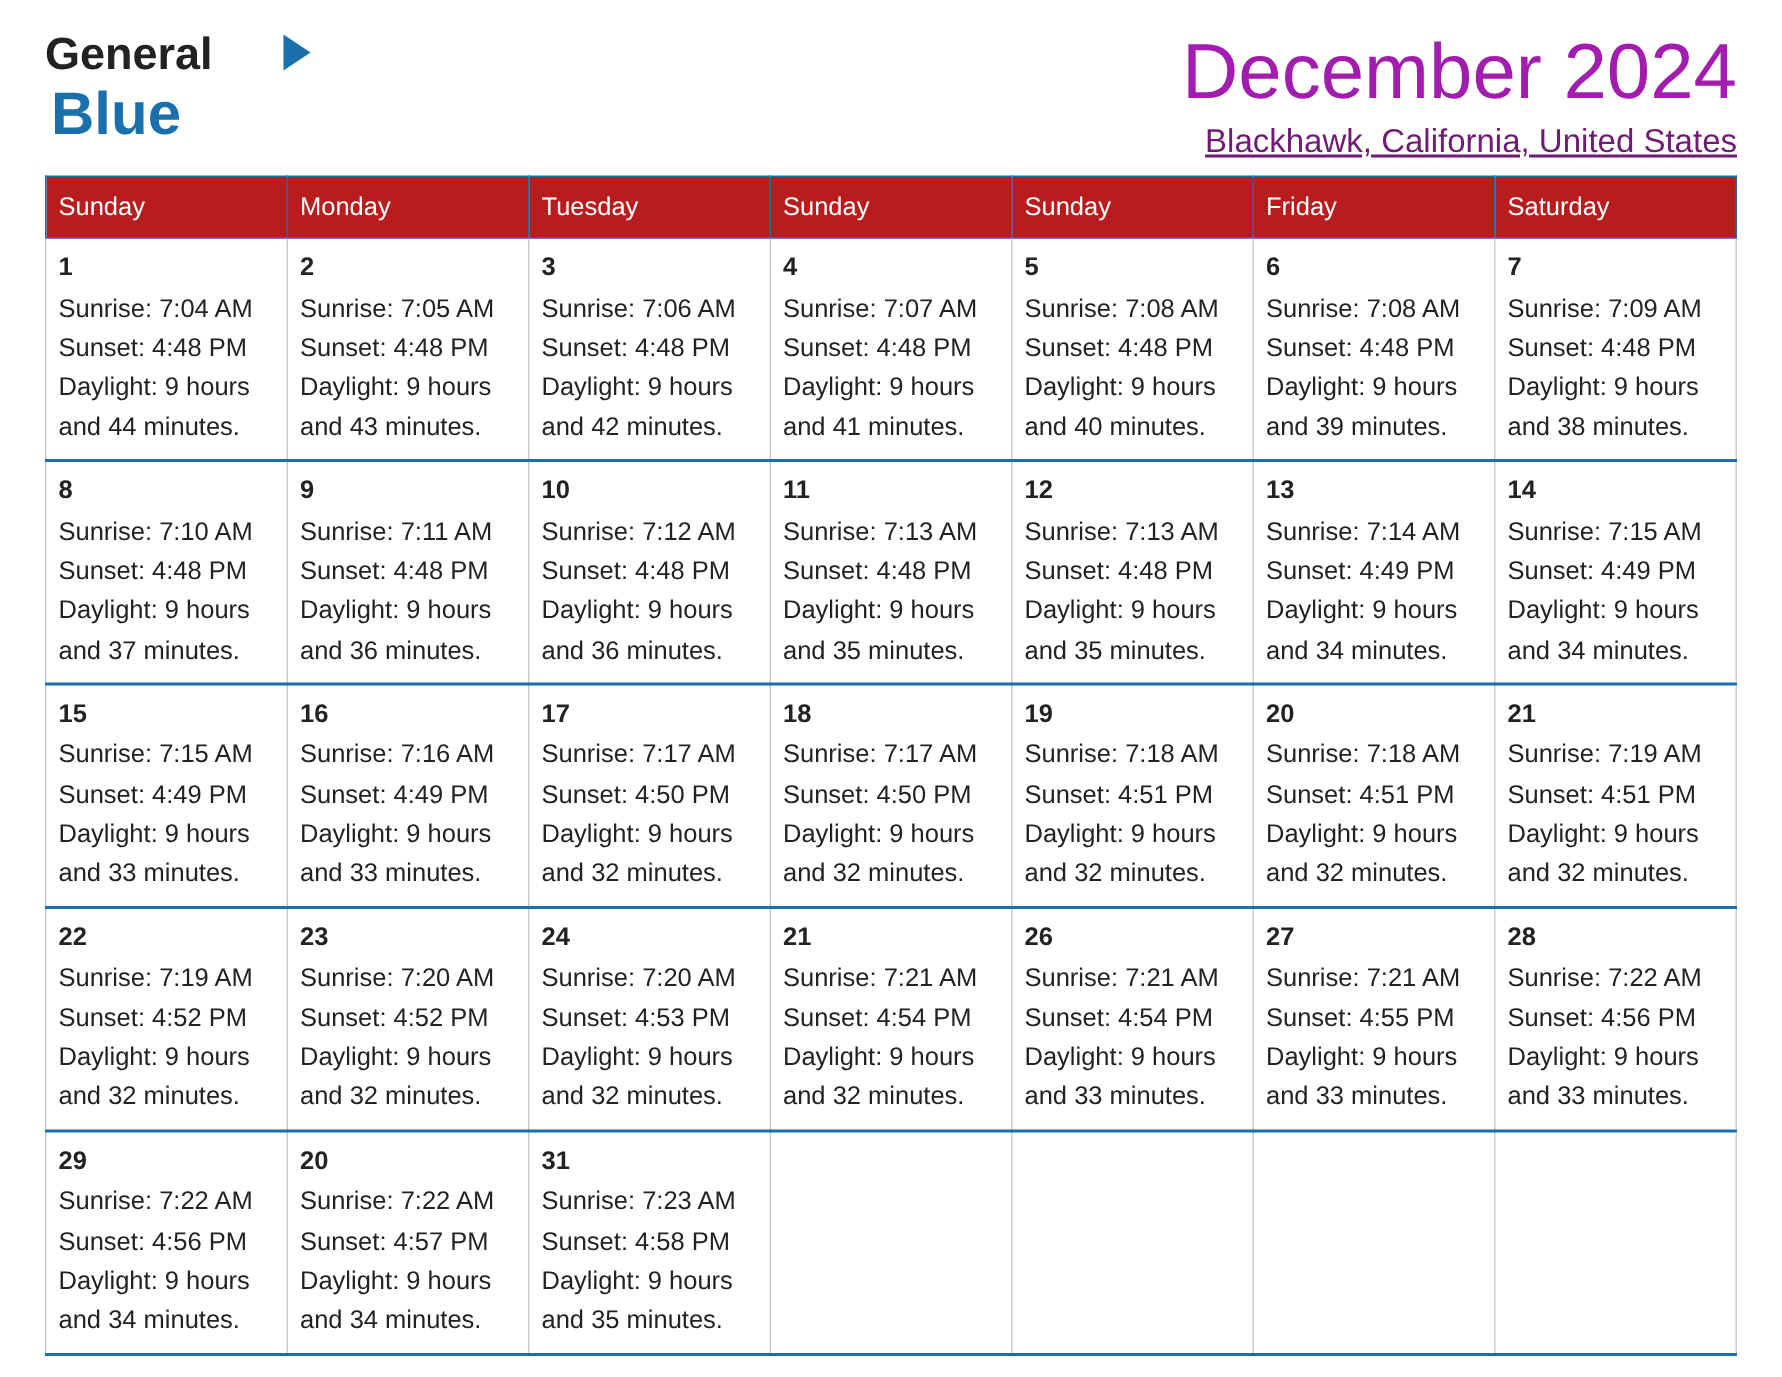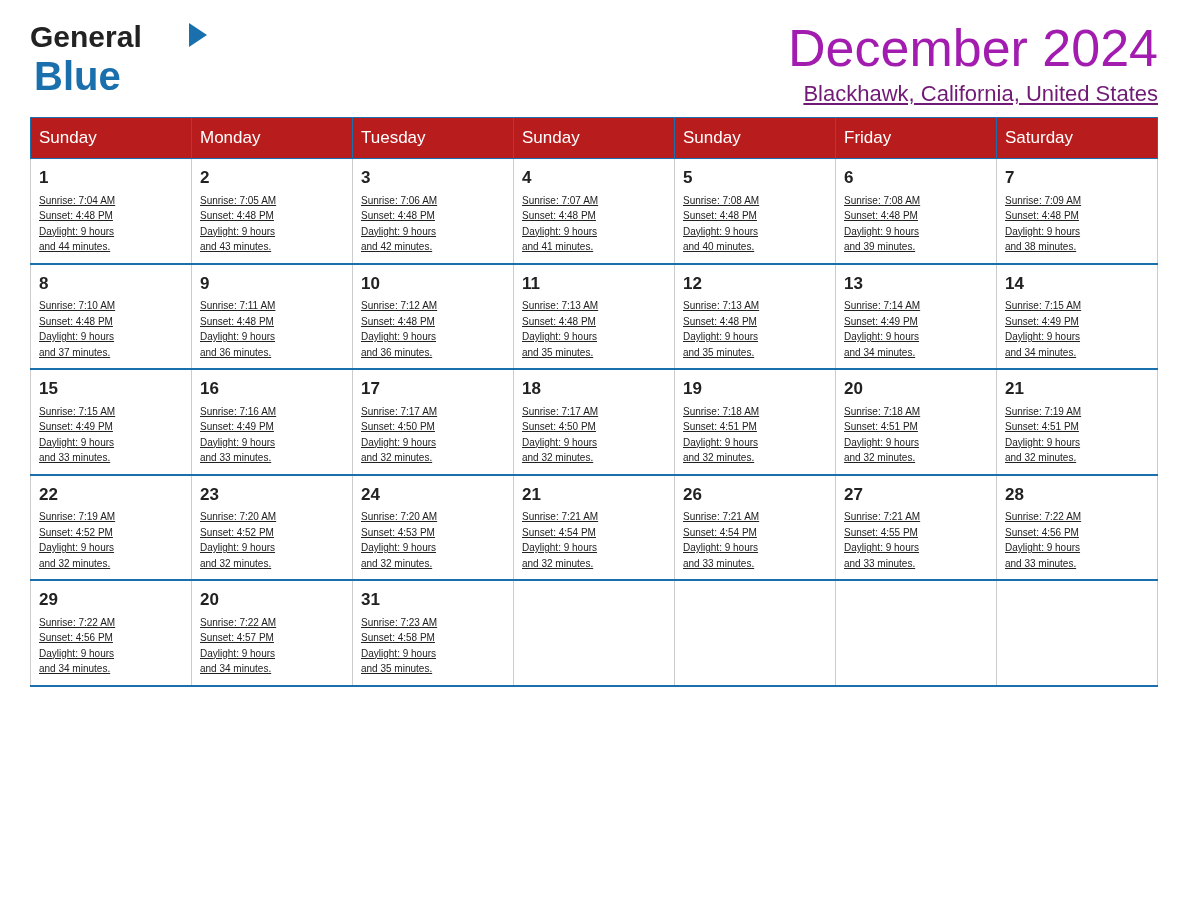--- a/index.html
+++ b/index.html
@@ -273,17 +273,16 @@
         <td></td>
         <td></td>
       </tr>
     </tbody>
 </table>
 
 <style>
   
   .cell-info {
     display: block;
-    font-size: 10px;
+    font-size: 17px;
     line-height: 1.55;
-    text-decoration: underline;
   }
 </style>
 
 </body></html>

